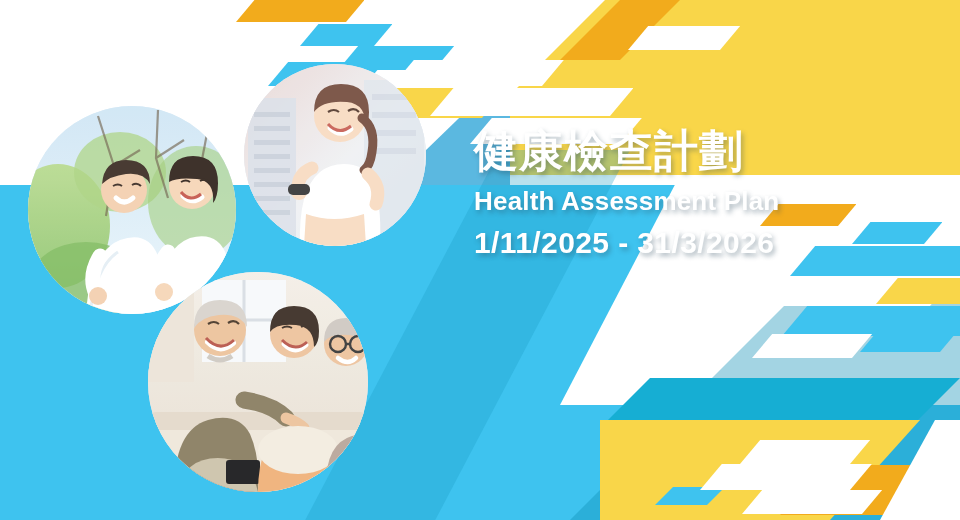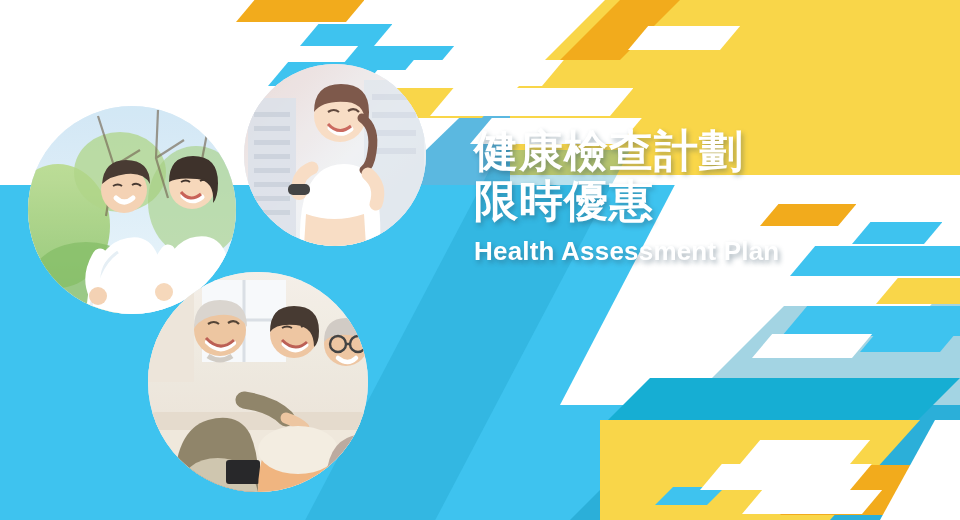--- a/index.html
+++ b/index.html
@@ -312,17 +312,17 @@
             <path d="M198 72 h4"></path>
         </g>
         <path d="M190 86 q10 8 18 0" stroke="#ffffff" stroke-width="4.5" fill="none" stroke-linecap="round"></path>
       </g>
       <rect width="220" height="220" fill="#ffffff" opacity=".05"></rect>
     </svg>
   </div>
 
   <div id="copy">
     <div class="zh">健康檢查計劃</div>
-    <div class="zh">限時優惠</div>
     <div class="en" id="line-en1">Health Assessment Plan</div>
+    <div class="date">1/11/2025 - 31/3/2026</div>
   </div>
 
 </div>
 
 </body></html>

